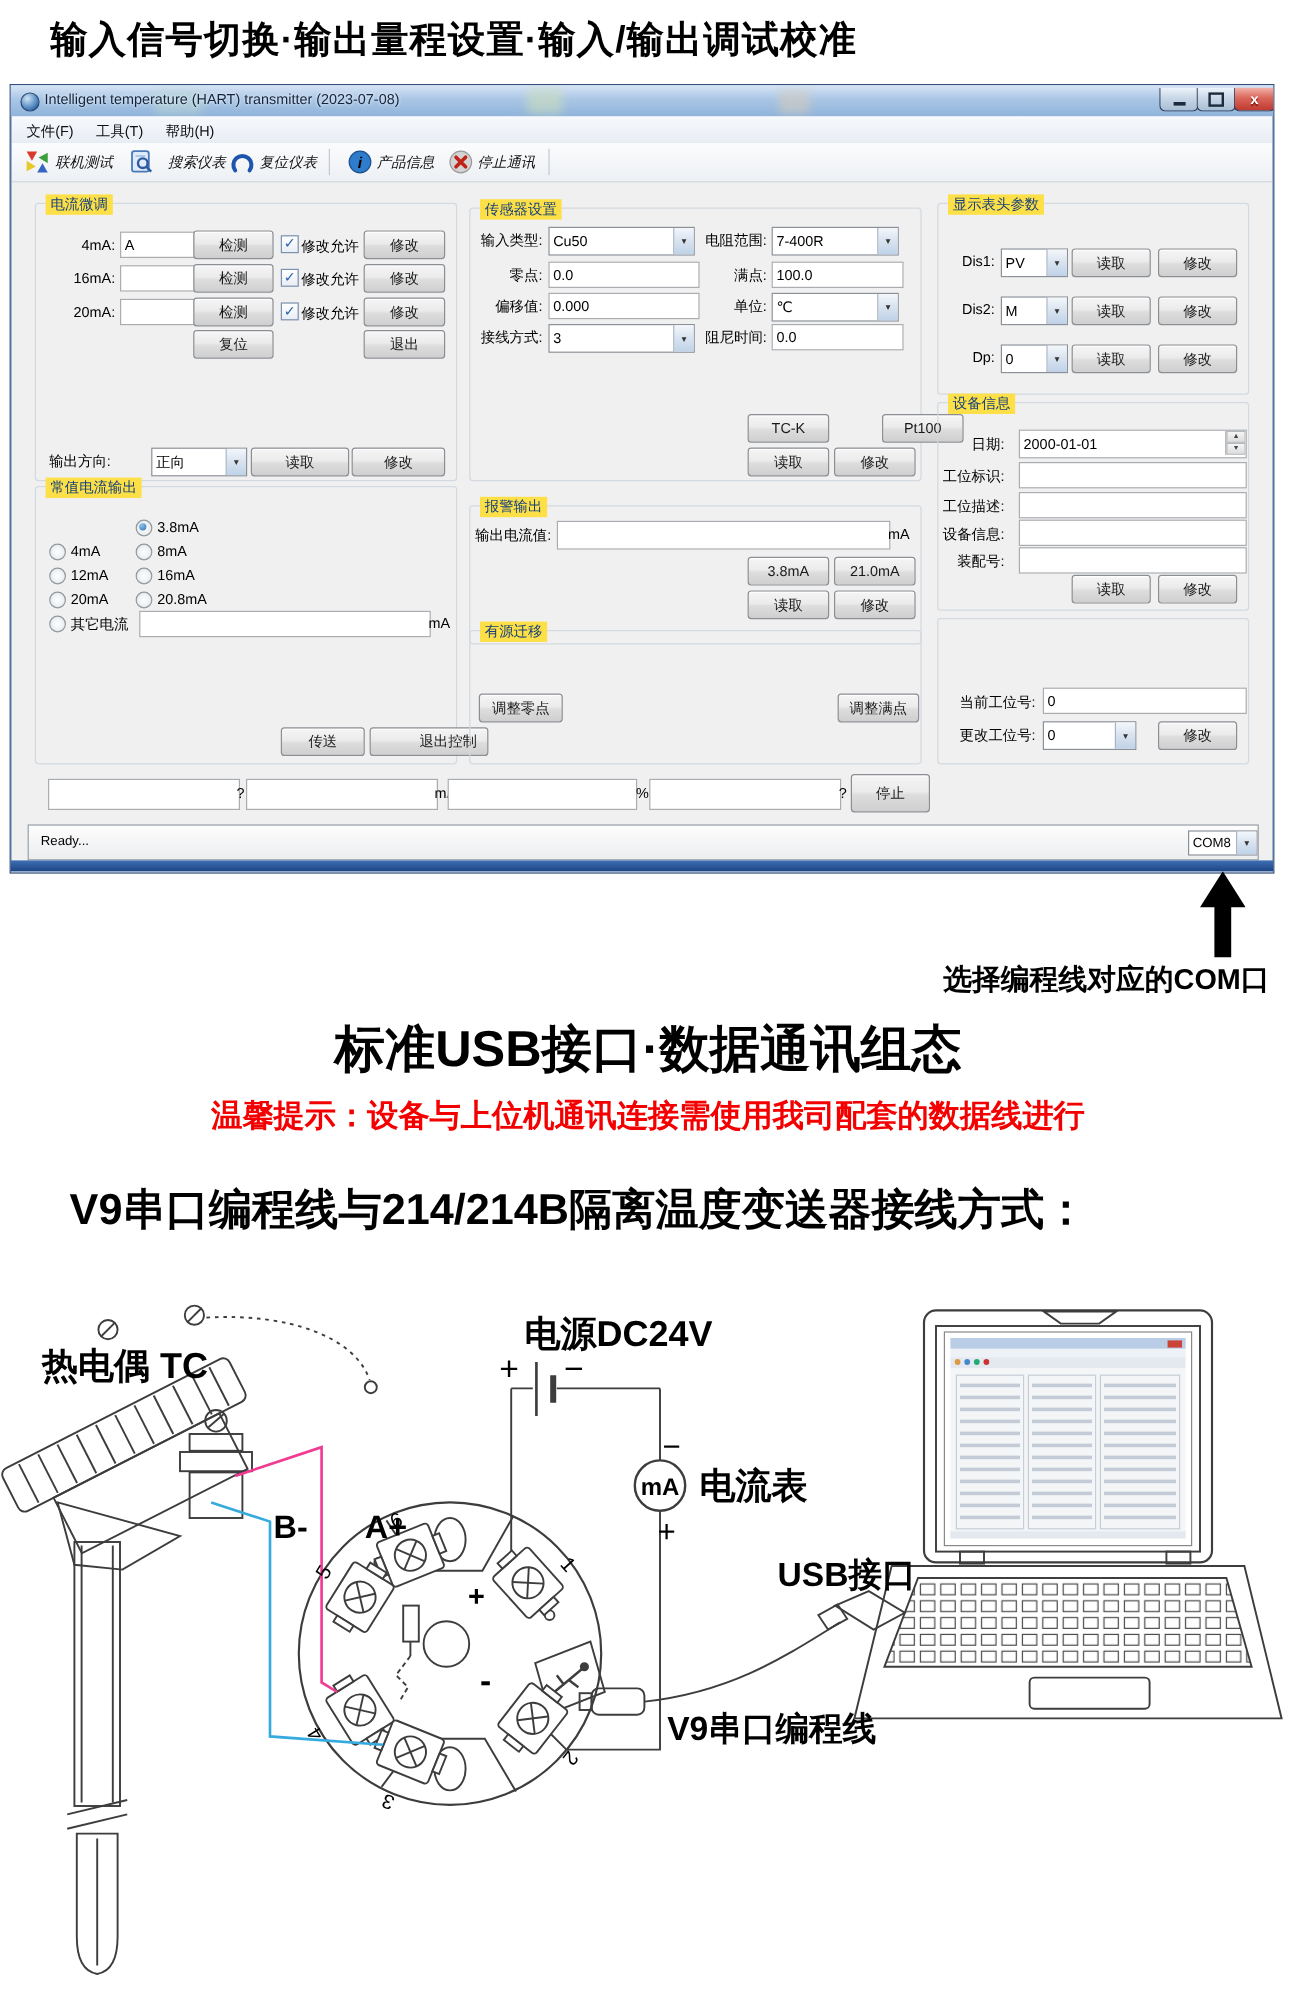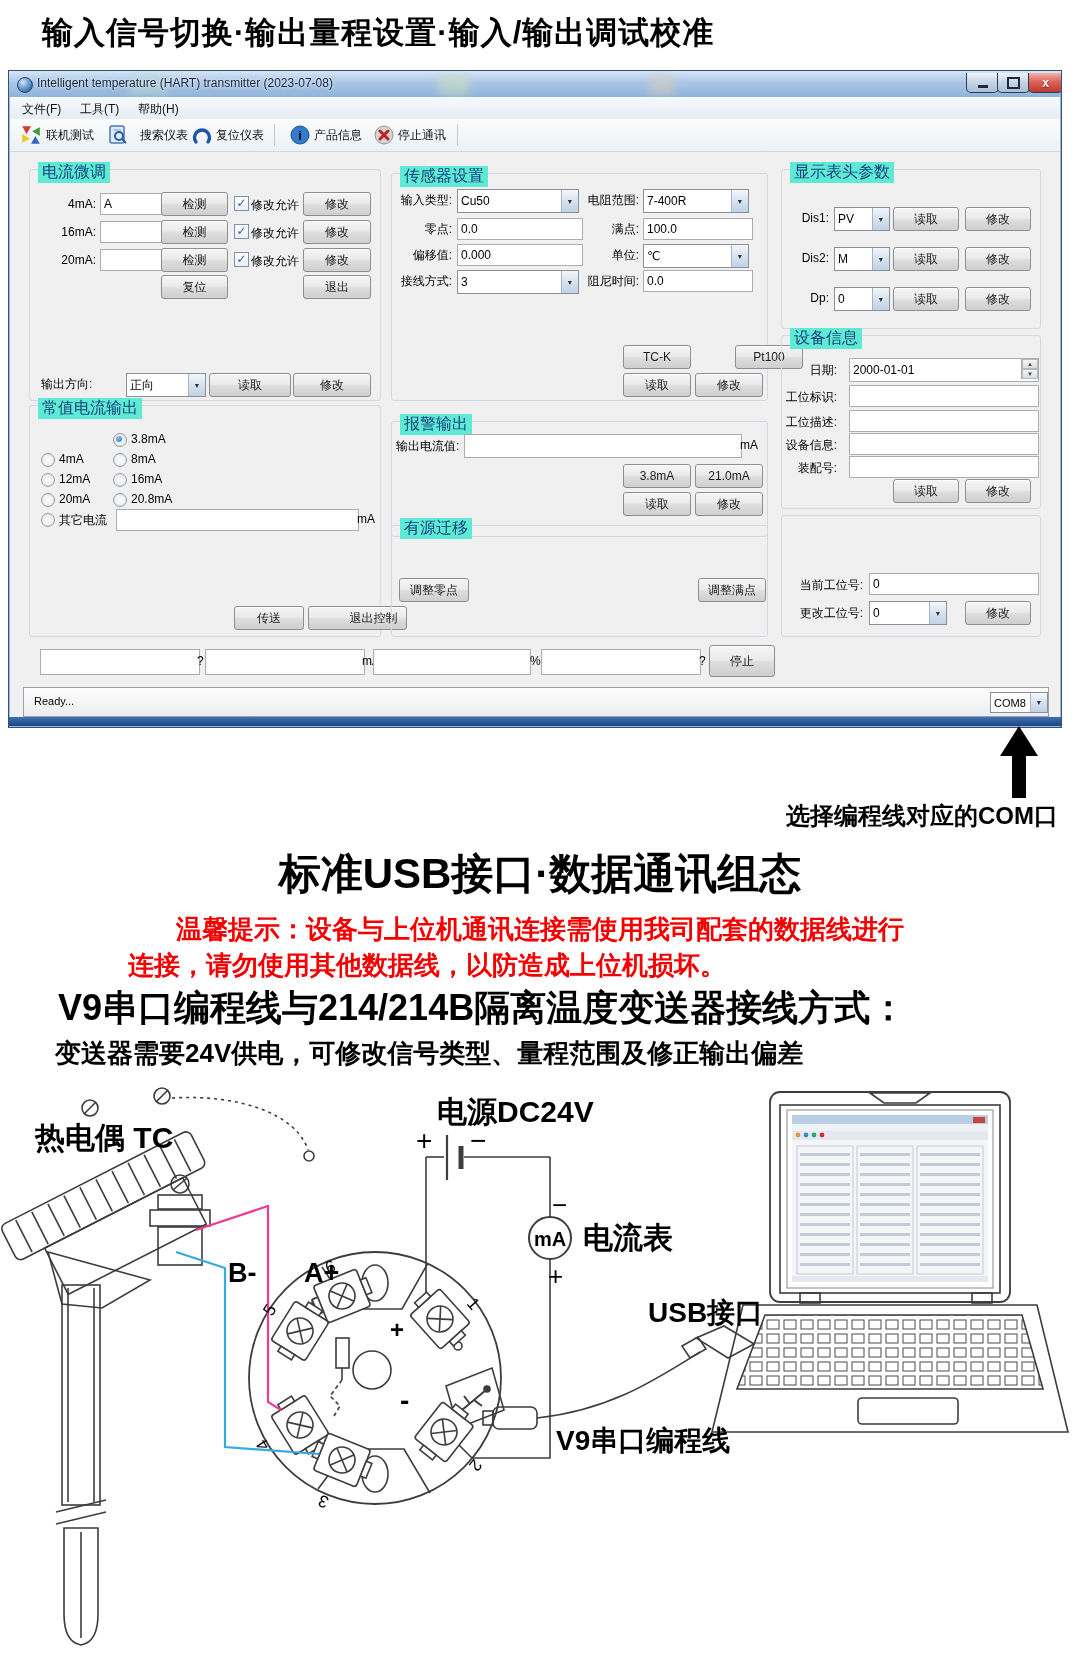--- a/index.html
+++ b/index.html
@@ -20,26 +20,26 @@
   .cap{position:absolute;top:2px;height:19px;border:1px solid #2d3d57;border-top:none;border-radius:0 0 5px 5px;
        background:linear-gradient(#eef4fa,#c9d7e7 45%,#a9bed5);display:flex;align-items:center;justify-content:center;}
   .cap.close{background:linear-gradient(#f3b3aa,#da675c 45%,#bf392f);}
   .g-min{width:10px;height:3px;background:#1c2a3c;margin-top:7px;}
   .g-max{width:9px;height:8px;border:2px solid #1c2a3c;background:transparent;}
   .g-x{color:#fff;font-weight:bold;font-size:12px;text-shadow:0 1px 1px #7e150d;}
   .menubar{position:absolute;left:1px;top:26px;width:1050px;height:22px;
            background:linear-gradient(#f7f9fc,#e8edf4);border-bottom:1px solid #c8cfd9;}
   .menuitem{position:absolute;top:4px;font-size:12px;color:#111;}
   .toolbar{position:absolute;left:1px;top:48px;width:1050px;height:32px;
-           background:linear-gradient(#fbfcfd,#edf0f4);border-bottom:1px solid #d1d6dd;}
+           background:linear-gradient(#fbfcfd,#edf0f4);border-bottom:1px solid #d1d6dd;font-style:italic;}
   .toolitem{position:absolute;top:3px;height:26px;display:flex;align-items:center;gap:4px;font-size:12px;color:#111;padding:0 4px;}
   .tsep{position:absolute;top:5px;width:1px;height:22px;background:#c4cad2;}
   
   .grp{position:absolute;border:1px solid #d2d9e0;border-radius:3px;}
-  .gt{position:absolute;top:-8px;left:8px;background:#5eead4;padding:0 4px;font-size:16px;color:#17407c;white-space:nowrap;}
+  .gt{position:absolute;top:-8px;left:8px;background:#fde047;padding:0 4px;font-size:12px;color:#17407c;white-space:nowrap;}
   .btn{position:absolute;display:flex;align-items:center;justify-content:center;font-size:12px;color:#1a1a1a;
        border:1px solid #8b8f94;border-radius:3px;
        background:linear-gradient(#f5f5f5,#ebebeb 45%,#dddddd 55%,#cfcfcf);box-shadow:inset 0 1px 0 #fff;cursor:default;}
   .tb{position:absolute;background:#fff;border:1px solid #a9acb0;font-size:12px;display:flex;align-items:center;padding:0 3px;overflow:hidden;}
   .combo{position:absolute;background:#fff;border:1px solid #8b9097;display:flex;align-items:stretch;font-size:12px;}
   .cv{flex:1;display:flex;align-items:center;padding:0 3px;overflow:hidden;white-space:nowrap;}
   .ca{width:16px;background:linear-gradient(#f3f7fb,#dae4f0 45%,#bfd2e8);border-left:1px solid #a9b5c5;
       display:flex;align-items:center;justify-content:center;}
   .ca::before{content:"▼";font-size:8px;color:#333;transform:scale(.85);}
   .cb{position:absolute;width:13px;height:13px;background:linear-gradient(#fff,#e9eef5);border:1px solid #7a92b0;
@@ -334,23 +334,21 @@
 
   <div class="uparrow">
     <svg width="38" height="72" viewBox="0 0 38 72">
         <polygon points="19,0 38,30 26,30 26,72 12,72 12,30 0,30" fill="#000"></polygon>
       </svg>
   </div>
   <div class="comnote">选择编程线对应的COM口</div>
 
   <div class="s2">标准USB接口·数据通讯组态</div>
   <div class="warn1">温馨提示：设备与上位机通讯连接需使用我司配套的数据线进行</div>
-  <div class="warn2">连接，请勿使用其他数据线，以防造成上位机损坏。</div>
   <div class="s3">V9串口编程线与214/214B隔离温度变送器接线方式：</div>
-  <div class="s3sub">变送器需要24V供电，可修改信号类型、量程范围及修正输出偏差</div>
 
   <svg class="abs" style="left:0;top:1080px;" width="1080" height="582" viewBox="0 0 1080 582">
     <defs>
       <pattern id="kb" width="17" height="14" patternUnits="userSpaceOnUse">
         <rect x="2" y="2" width="12" height="9" fill="#fff" stroke="#4a4a4a" stroke-width="1"></rect>
       </pattern>
       <pattern id="mini" width="8" height="10" patternUnits="userSpaceOnUse">
         <rect x="0" y="3" width="8" height="3" fill="#c3ccd6"></rect>
       </pattern>
     </defs>

